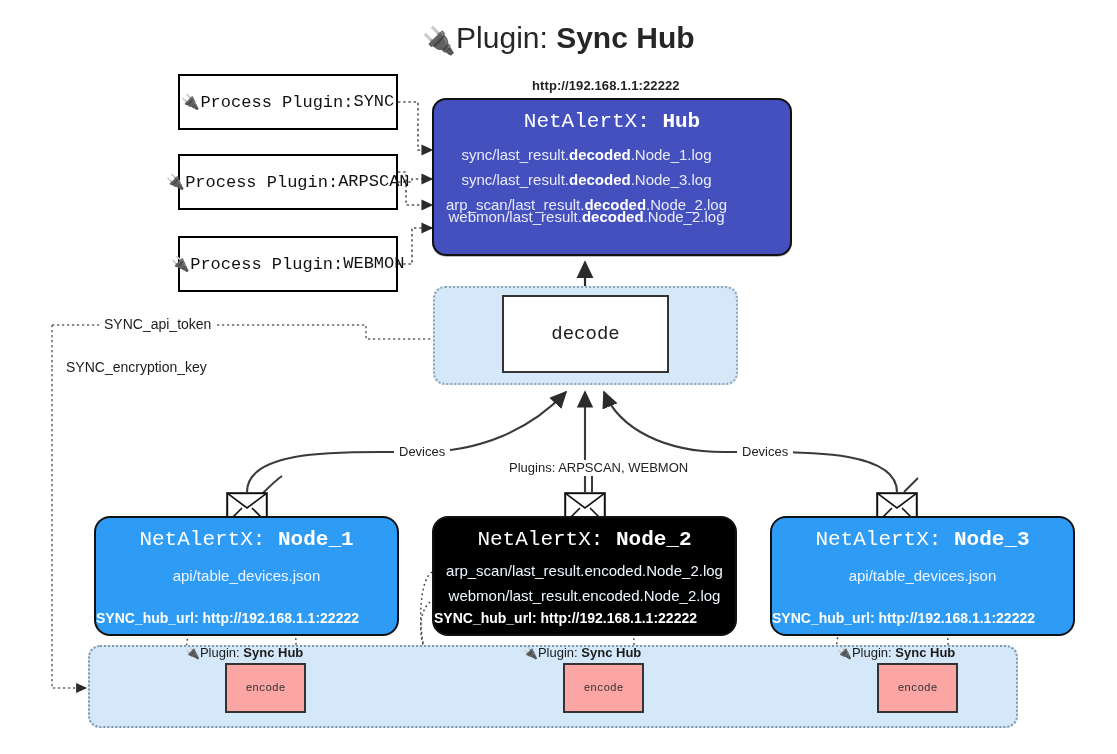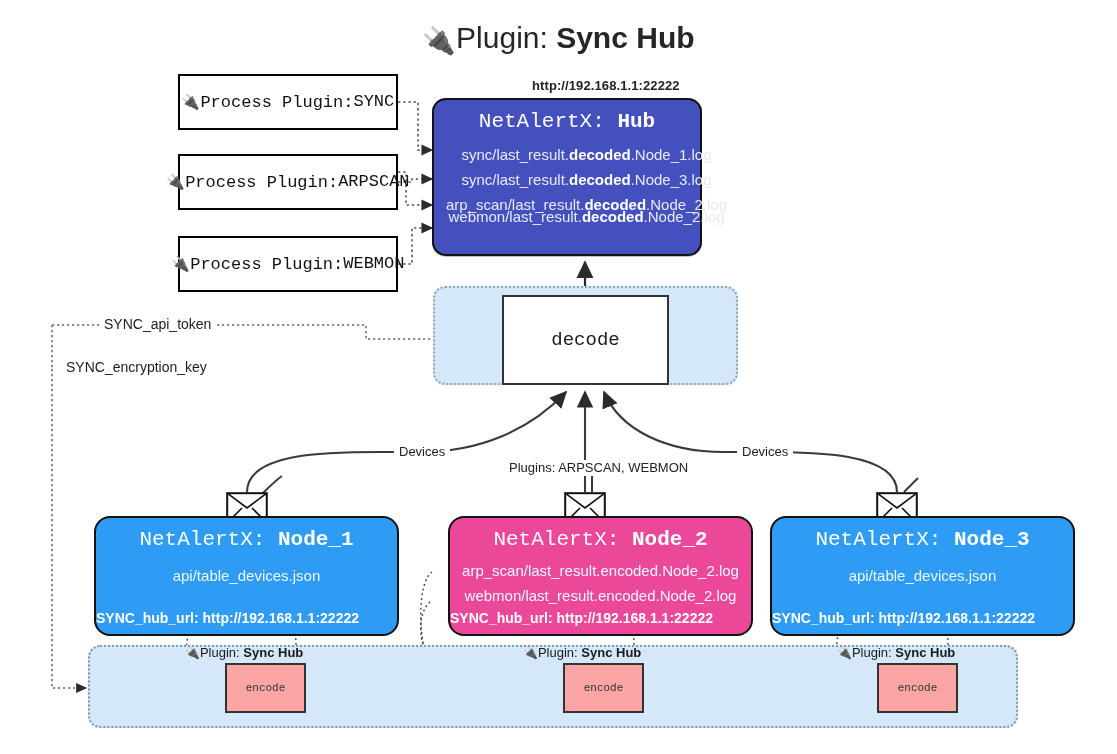--- a/index.html
+++ b/index.html
@@ -29,21 +29,21 @@
   .proc-box .l1{white-space:nowrap;}
   .proc-box .l1 .pp-plug{font-family:"DejaVu Sans",sans-serif;font-size:15px;}
   .proc-box .l2{white-space:nowrap;}
 
   
   .hub-url{
     position:absolute;font-size:13px;font-weight:bold;color:#222;
     letter-spacing:.1px;white-space:nowrap;
   }
   .hub{
-    position:absolute;left:432px;top:98px;width:270px;height:158px;
+    position:absolute;left:432px;top:98px;width:360px;height:158px;
     background:#4450be;border:2px solid #111;border-radius:14px;
     box-sizing:border-box;box-shadow:0 1px 0 rgba(0,0,0,.25);
   }
   .hub-title{
     position:absolute;left:0;top:10px;width:100%;text-align:center;
     font-family:"Liberation Mono","DejaVu Sans Mono",monospace;
     font-size:21px;color:#ffffff;white-space:nowrap;
   }
   .hub-title b{font-weight:bold;}
   .hub-line{
@@ -51,21 +51,21 @@
     font-size:15px;color:#e9eaf6;white-space:nowrap;
   }
   .hub-line b{color:#ffffff;font-weight:bold;}
 
   
   .decode-wrap{
     position:absolute;left:433px;top:286px;width:305px;height:99px;
     background:#d5e8f9;border:2px dotted #8fa6b5;border-radius:12px;box-sizing:border-box;
   }
   .decode-box{
-    position:absolute;left:502px;top:295px;width:167px;height:90px;
+    position:absolute;left:502px;top:295px;width:167px;height:78px;
     background:#ffffff;border:2px solid #333;box-sizing:border-box;
     display:flex;align-items:center;justify-content:center;
     font-family:"Liberation Mono","DejaVu Sans Mono",monospace;
     font-size:19px;color:#222;
   }
 
   
   .elabel{
     position:absolute;font-size:13px;color:#222;background:#ffffff;
     padding:0 5px;white-space:nowrap;line-height:16px;
@@ -225,21 +225,21 @@
   </svg>
 
   <div class="node" style="left: 94px; top: 516px; background: rgb(46, 155, 245);">
     <div class="node-title">
       <span>NetAlertX: </span><b>Node_1</b>
     </div>
     <div class="node-line" style="top:49px;">api/table_devices.json</div>
     <div class="node-foot">SYNC_hub_url: http://192.168.1.1:22222</div>
   </div>
 
-  <div class="node" style="left: 448px; top: 516px; background: #ec4899; text-decoration: underline;">
+  <div class="node" style="left: 432px; top: 516px; background: #000000; text-decoration: underline;">
     <div class="node-title">
       <span>NetAlertX: </span><b>Node_2</b>
     </div>
     <div class="node-line" style="top:44px;">arp_scan/last_result.encoded.Node_2.log</div>
     <div class="node-line" style="top:69px;">webmon/last_result.encoded.Node_2.log</div>
     <div class="node-foot">SYNC_hub_url: http://192.168.1.1:22222</div>
   </div>
 
   <div class="node" style="left: 770px; top: 516px; background: rgb(46, 155, 245);">
     <div class="node-title">

